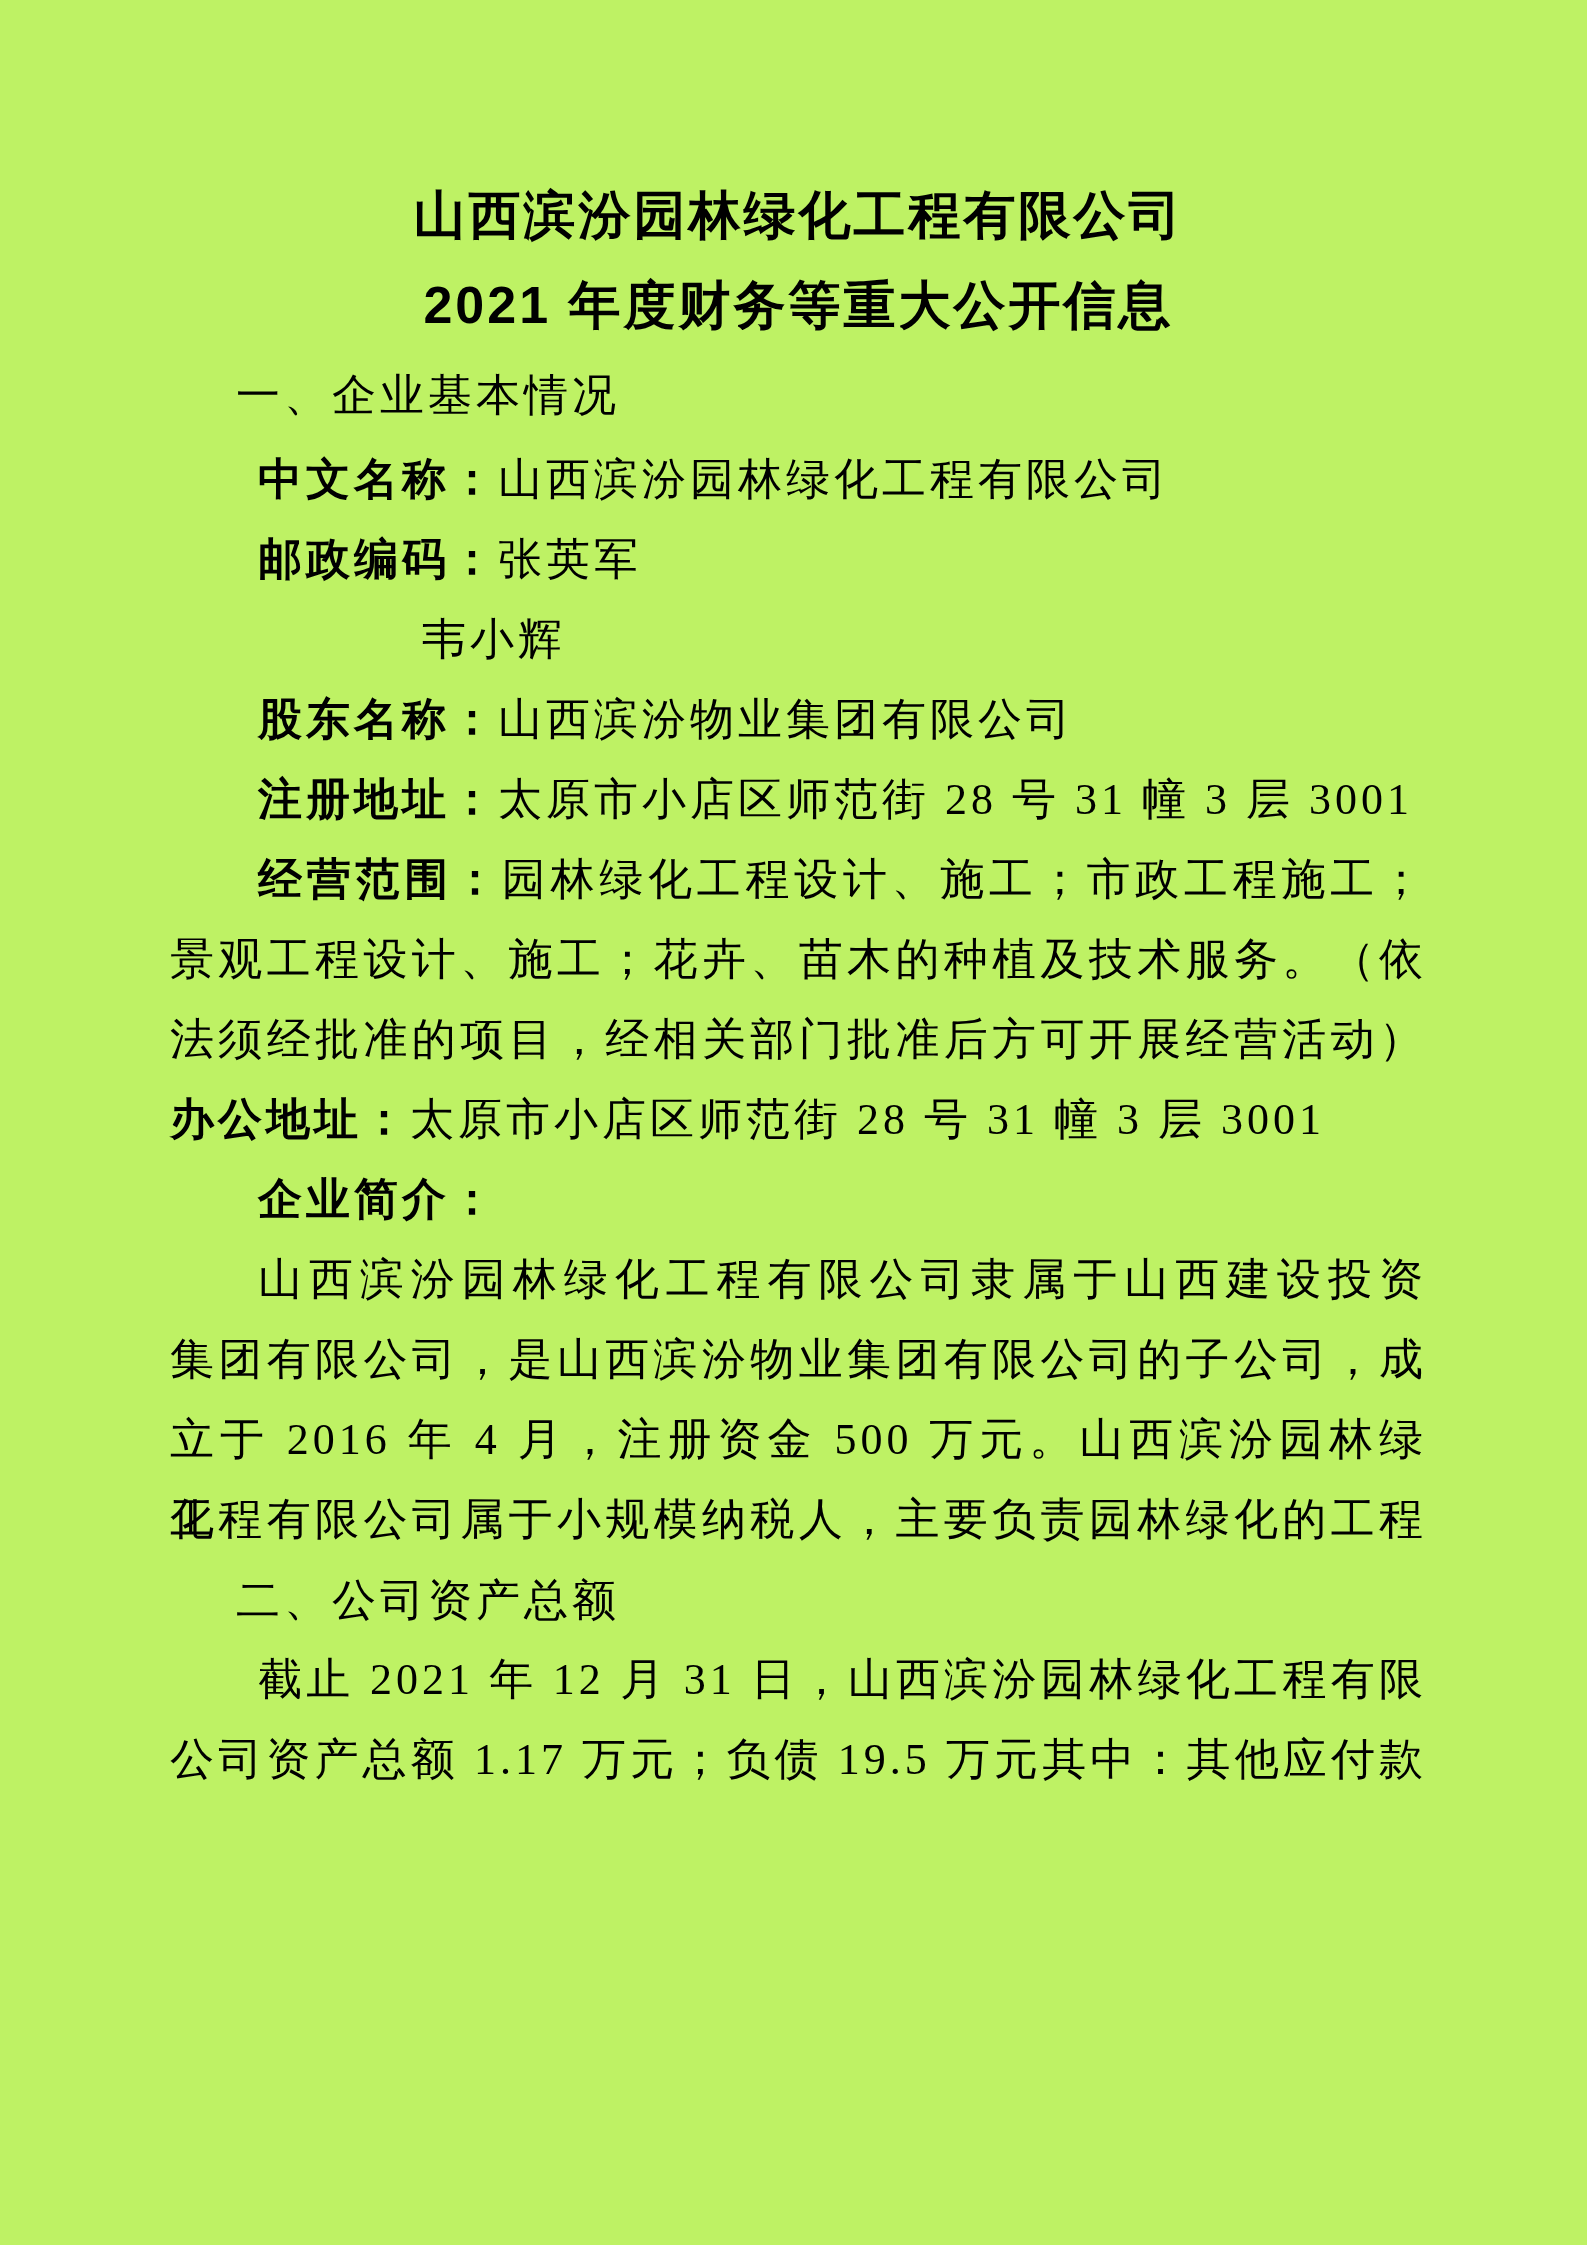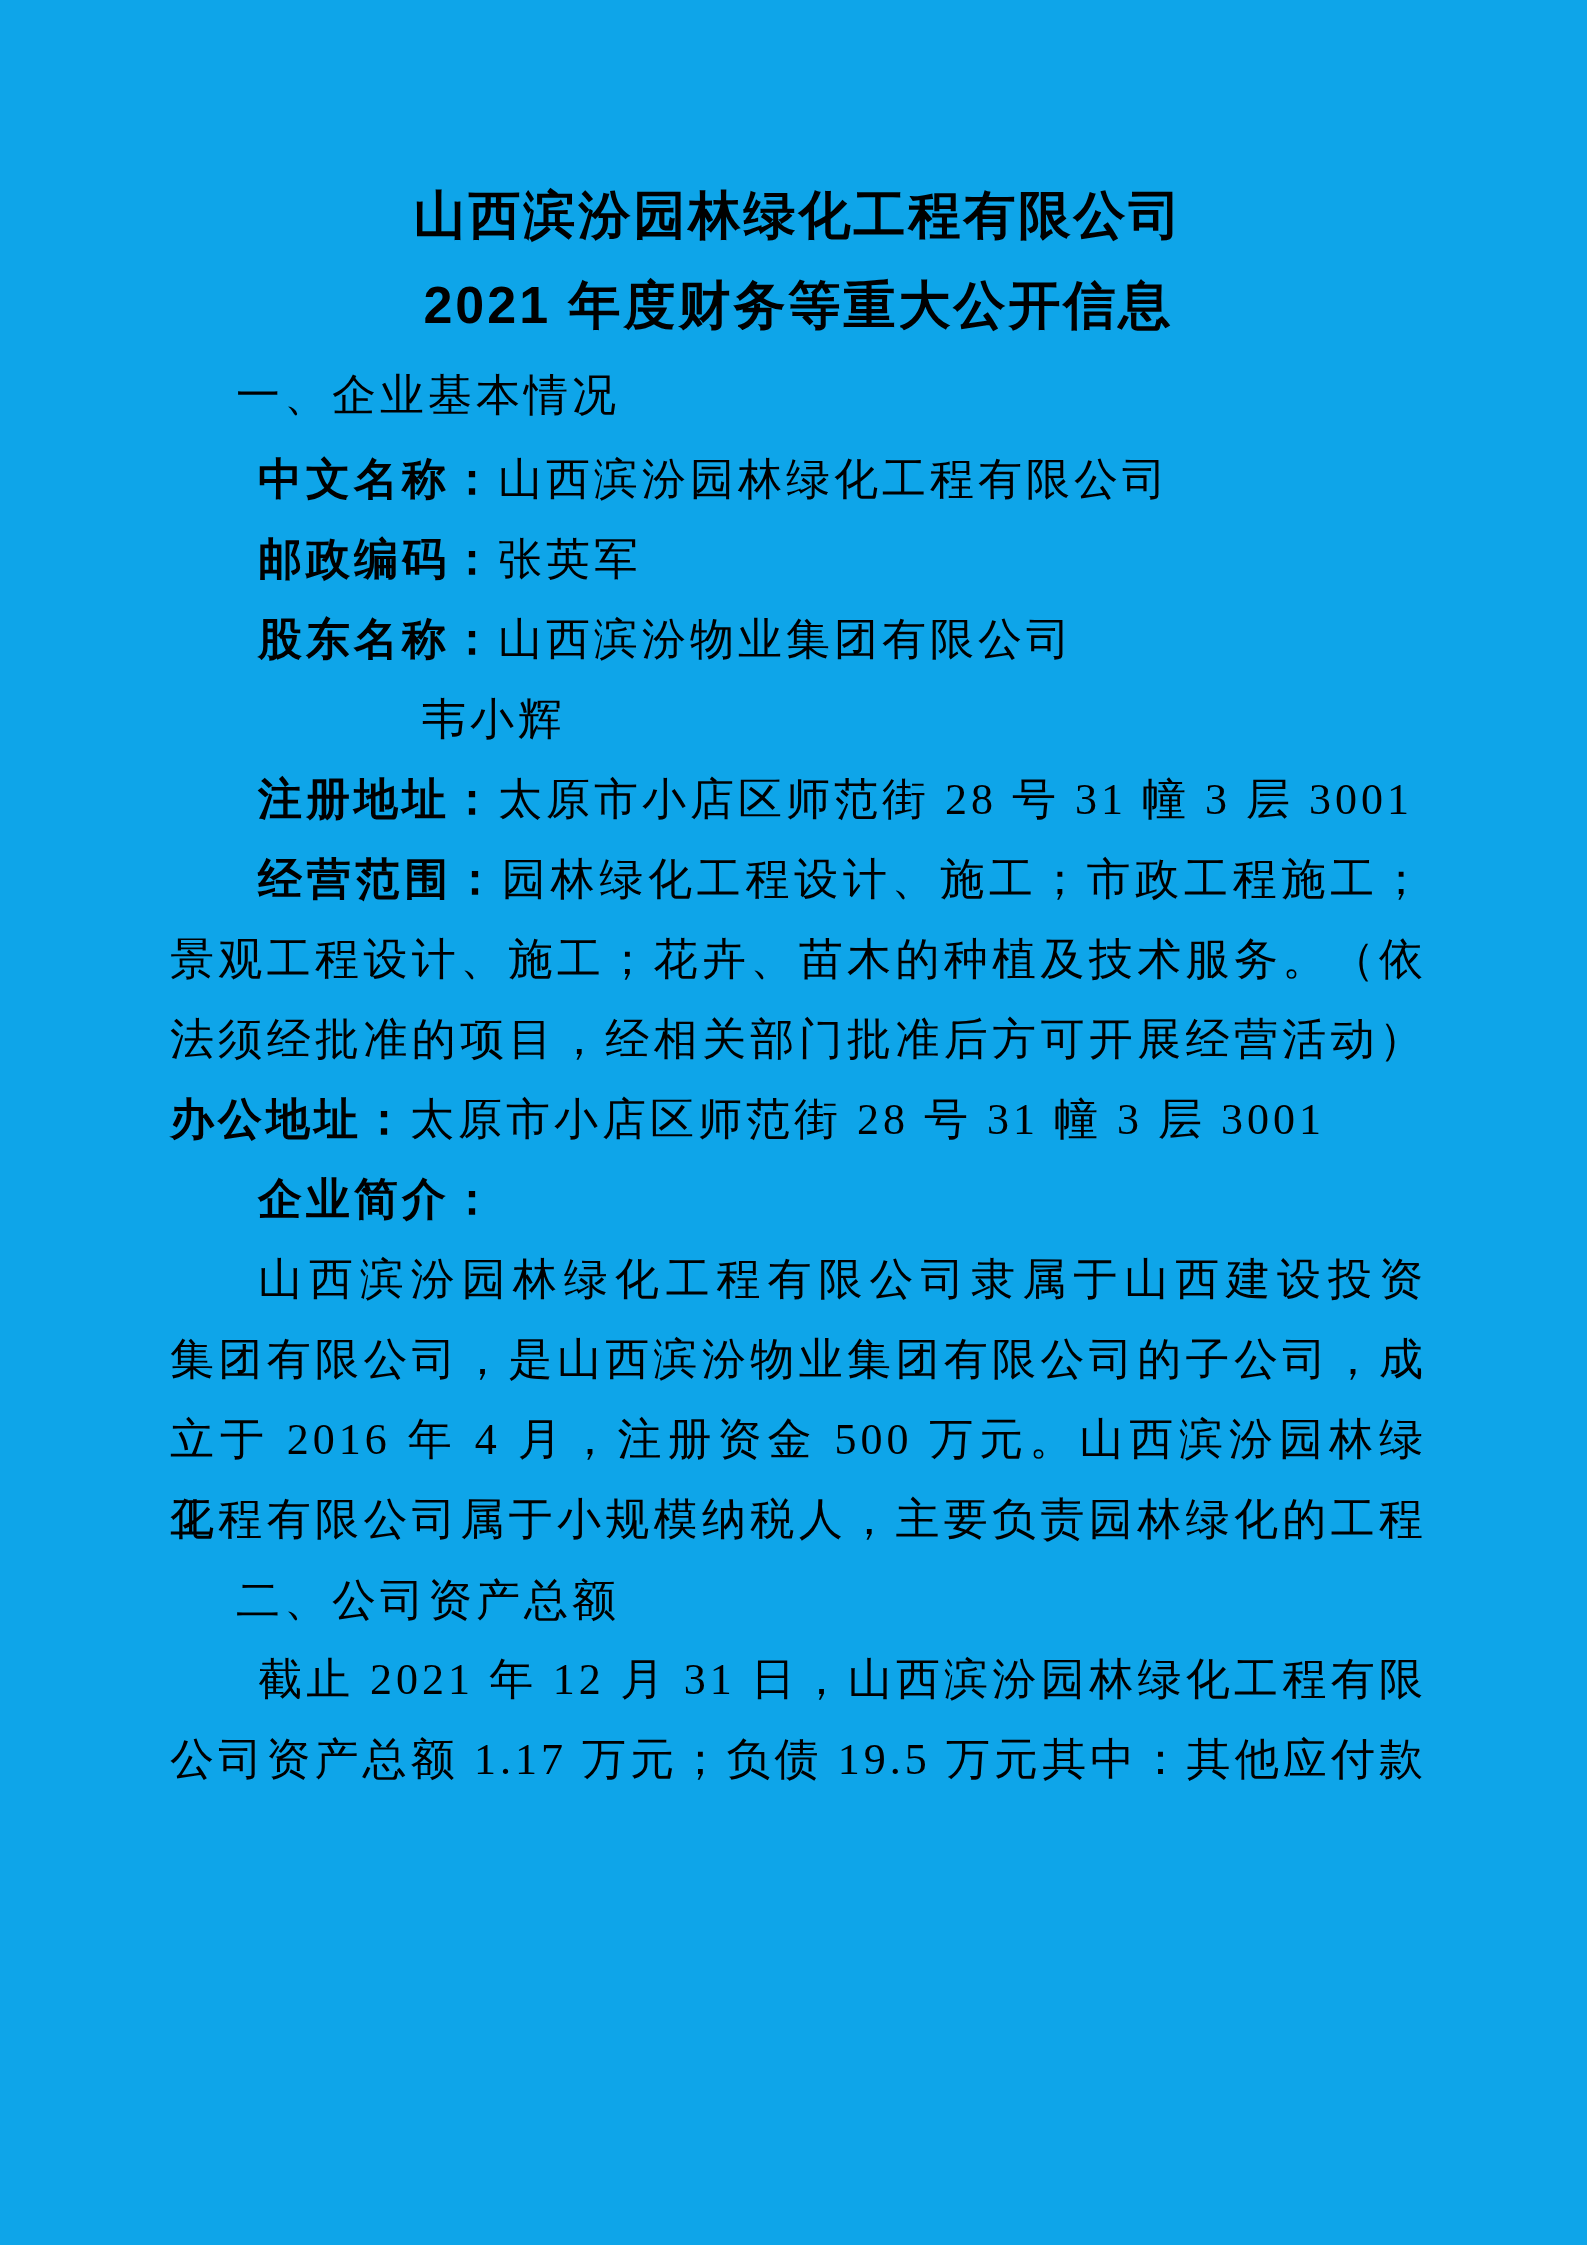--- a/index.html
+++ b/index.html
@@ -1,20 +1,20 @@
 <!DOCTYPE html>
 <html><head>
 <meta charset="utf-8">
 <style>
   html,body{margin:0;padding:0;background:#e8e8e8;}
   .page{
     position:relative;
     width:1587px;height:2245px;
     margin:0 auto;
-    background:#0ea5e9;
+    background:#bef264;
     color:#000000;
     font-family:"Liberation Serif","DejaVu Serif",serif;
     overflow:hidden;
   }
   .content{padding:170px 160px 0 170px;}
   
   .doc-title{
     height:90px;line-height:90px;
     text-align:center;
     font-family:"Liberation Sans","DejaVu Sans",sans-serif;
@@ -59,26 +59,26 @@
 
     <div class="bl ind">
       <span class="lbl">中文名称：</span><span class="val">山西滨汾园林绿化工程有限公司</span>
     </div>
 
 
     <div class="bl ind">
       <span class="lbl">邮政编码：</span><span class="val">张英军</span>
     </div>
 
+    <div class="bl ind-val">
+      <span class="val">韦小辉</span>
+    </div>
+
     <div class="bl ind">
       <span class="lbl">股东名称：</span><span class="val">山西滨汾物业集团有限公司</span>
-    </div>
-
-    <div class="bl ind-val">
-      <span class="val">韦小辉</span>
     </div>
 
     <div class="bl ind">
       <span class="lbl">注册地址：</span><span class="val">太原市小店区师范街 28 号 31 幢 3 层 3001</span>
     </div>
 
     <div class="bl ind jf">
       <span class="lbl">经营范围：</span><span class="val">园林绿化工程设计、施工；市政工程施工；</span>
     </div>
 

